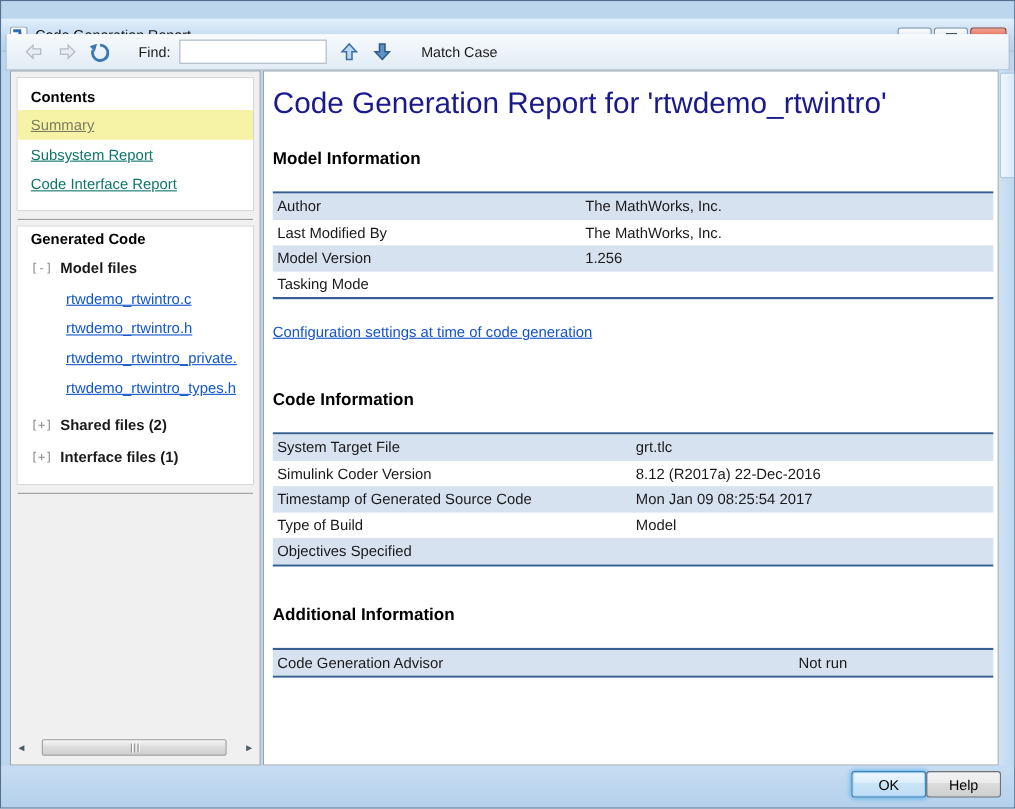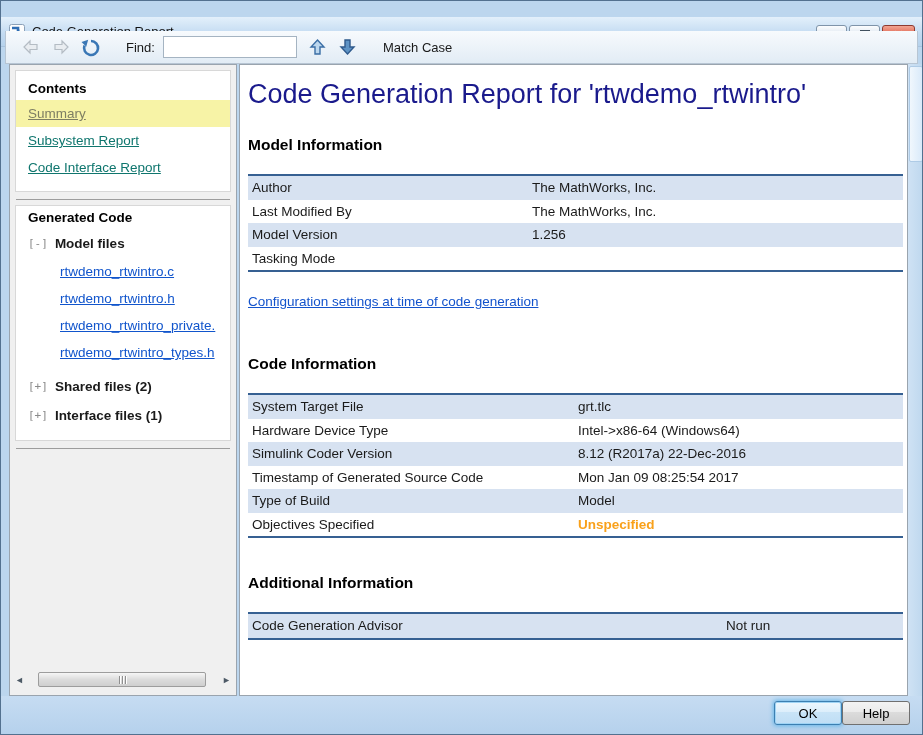--- a/index.html
+++ b/index.html
@@ -259,38 +259,33 @@
         <a class="config-link">Configuration settings at time of code generation</a>
 
         <div class="spacer-md"></div>
         <h3 class="section-heading">Code Information</h3>
         <div class="info-table t2">
           <div class="info-row">
             <span class="info-label">System Target File</span>
             <span class="info-value">grt.tlc</span>
           </div>
           <div class="info-row">
-            <span class="info-label">Hardware Device Type</span>
-            <span class="info-value">Intel-&gt;x86-64 (Windows64)</span>
-          </div>
-          <div class="info-row">
             <span class="info-label">Simulink Coder Version</span>
             <span class="info-value">8.12 (R2017a) 22-Dec-2016</span>
           </div>
           <div class="info-row">
             <span class="info-label">Timestamp of Generated Source Code</span>
             <span class="info-value">Mon Jan 09 08:25:54 2017</span>
           </div>
           <div class="info-row">
             <span class="info-label">Type of Build</span>
             <span class="info-value">Model</span>
           </div>
           <div class="info-row">
             <span class="info-label">Objectives Specified</span>
-            <span class="info-value value-warn">Unspecified</span>
           </div>
         </div>
 
         <div class="spacer-lg"></div>
         <h3 class="section-heading">Additional Information</h3>
         <div class="info-table t3">
           <div class="info-row">
             <span class="info-label">Code Generation Advisor</span>
             <span class="info-value">Not run</span>
           </div>

